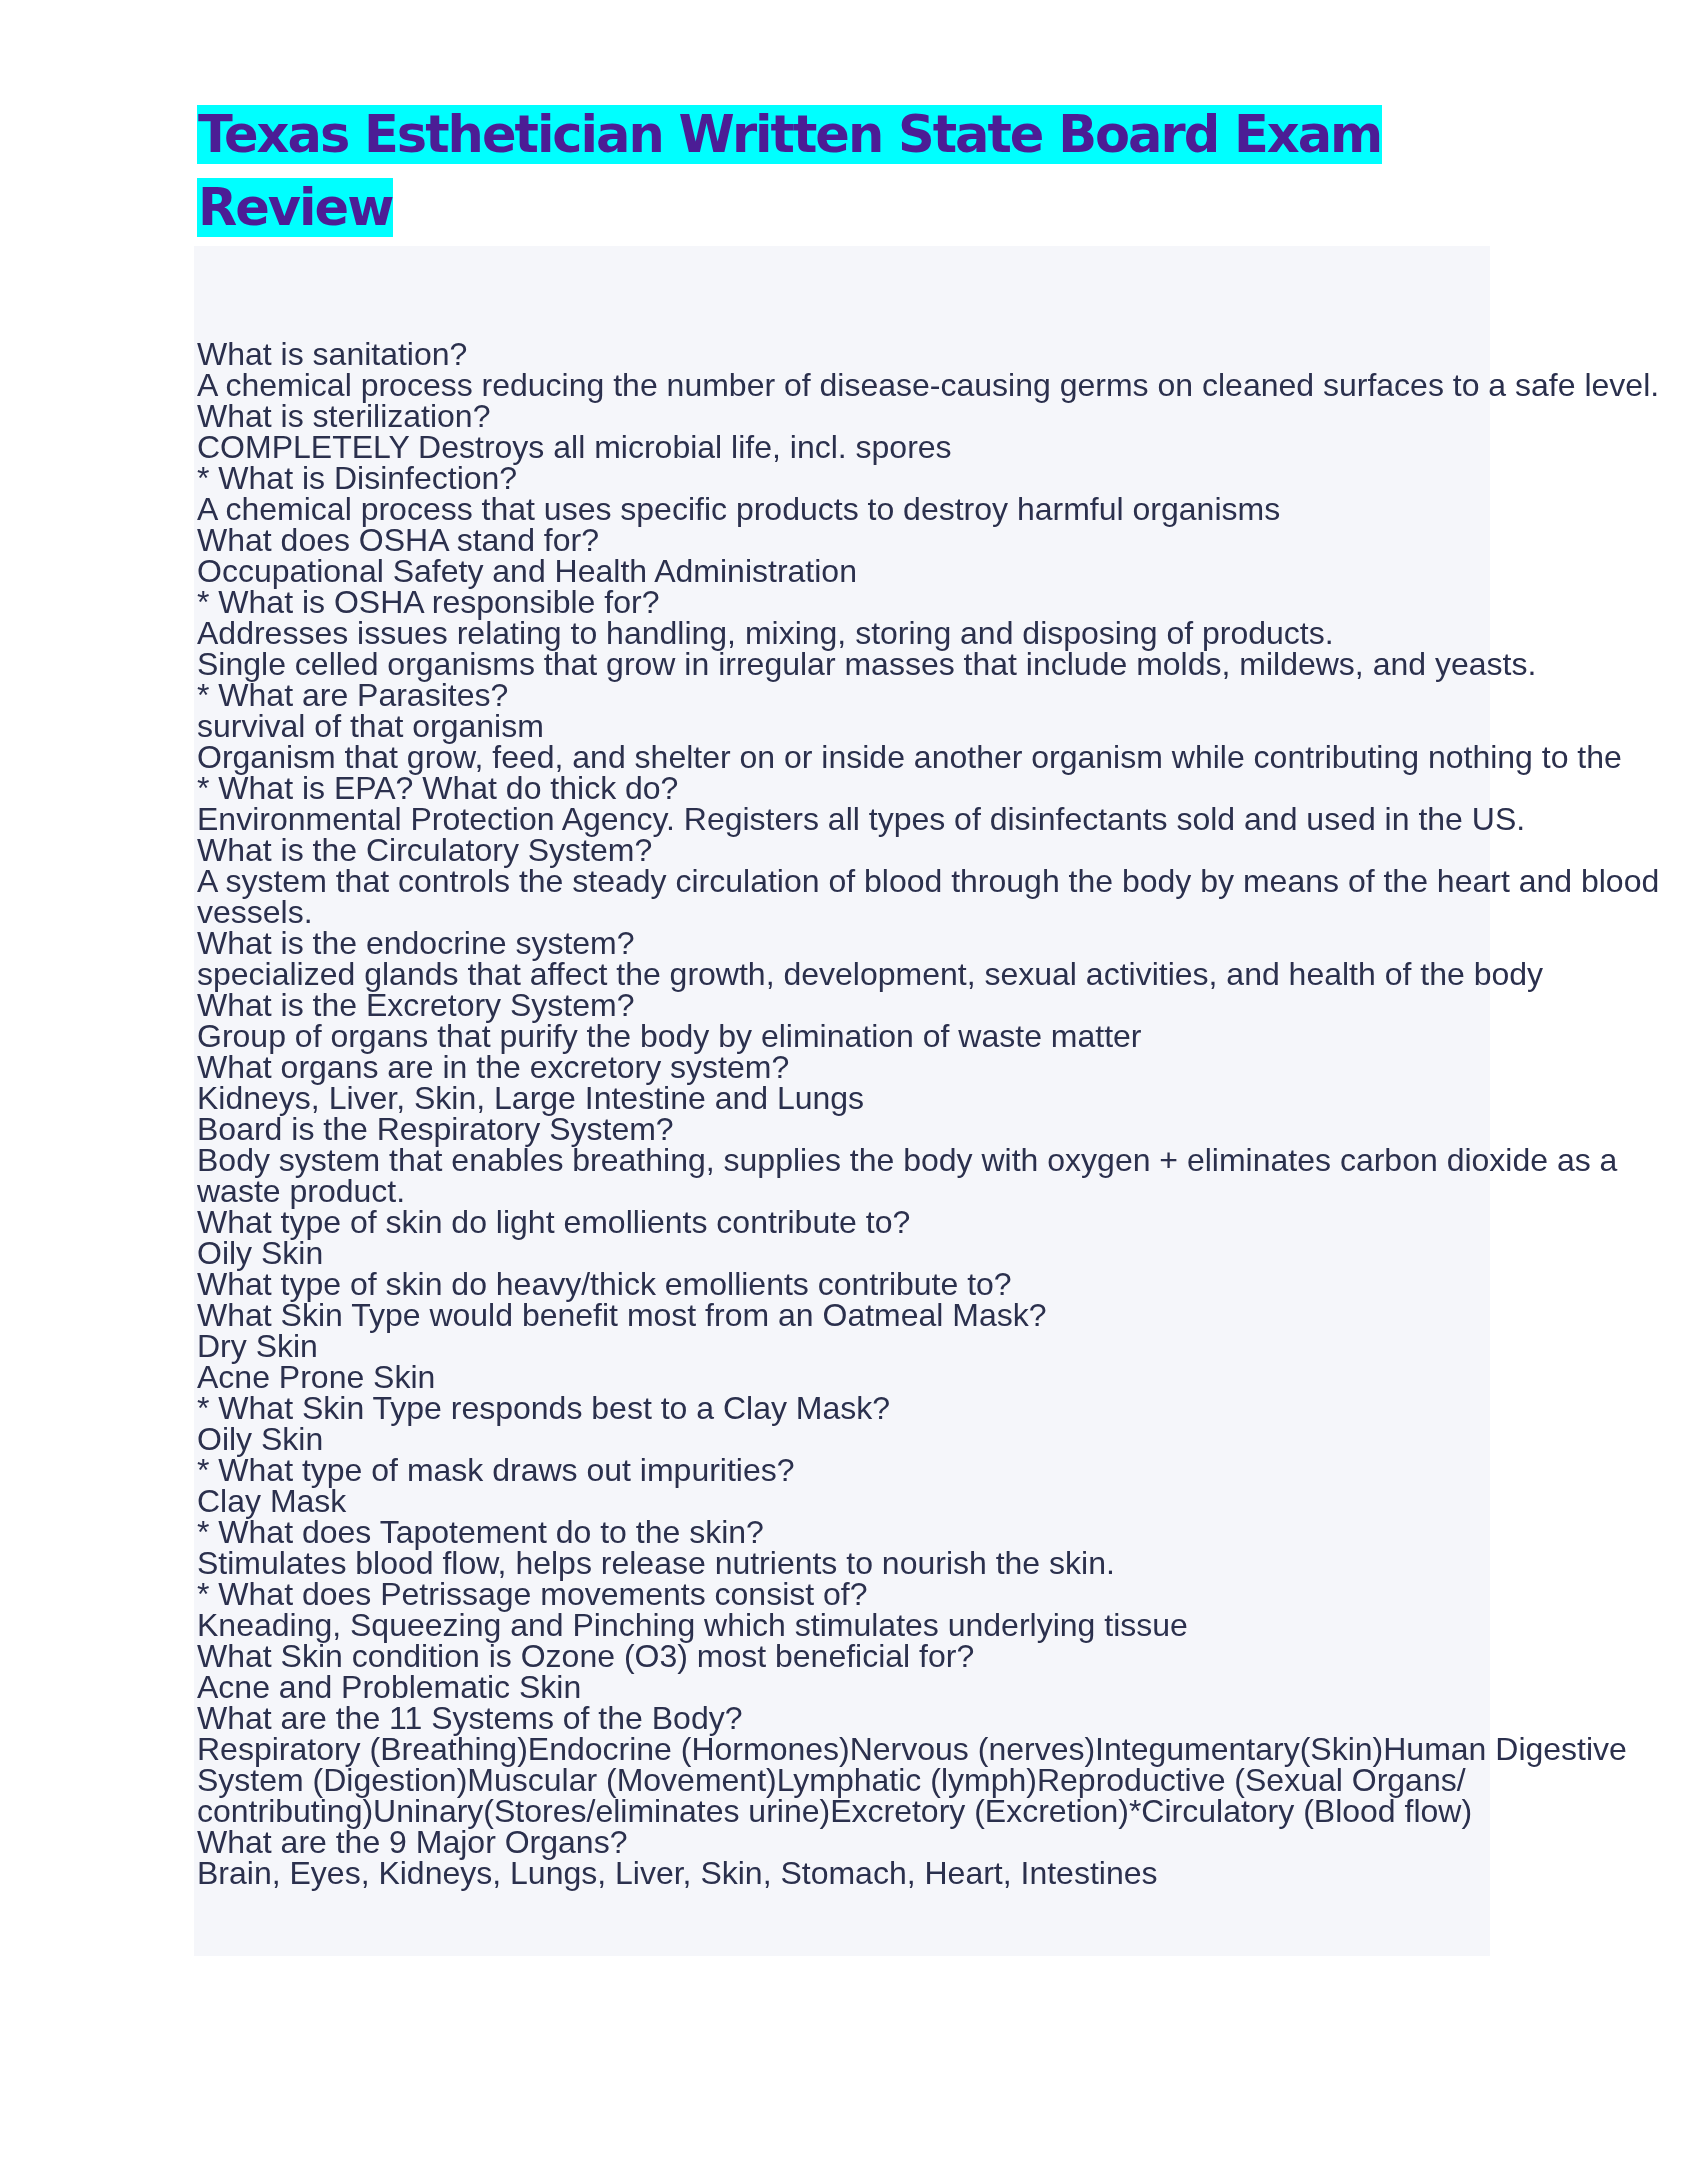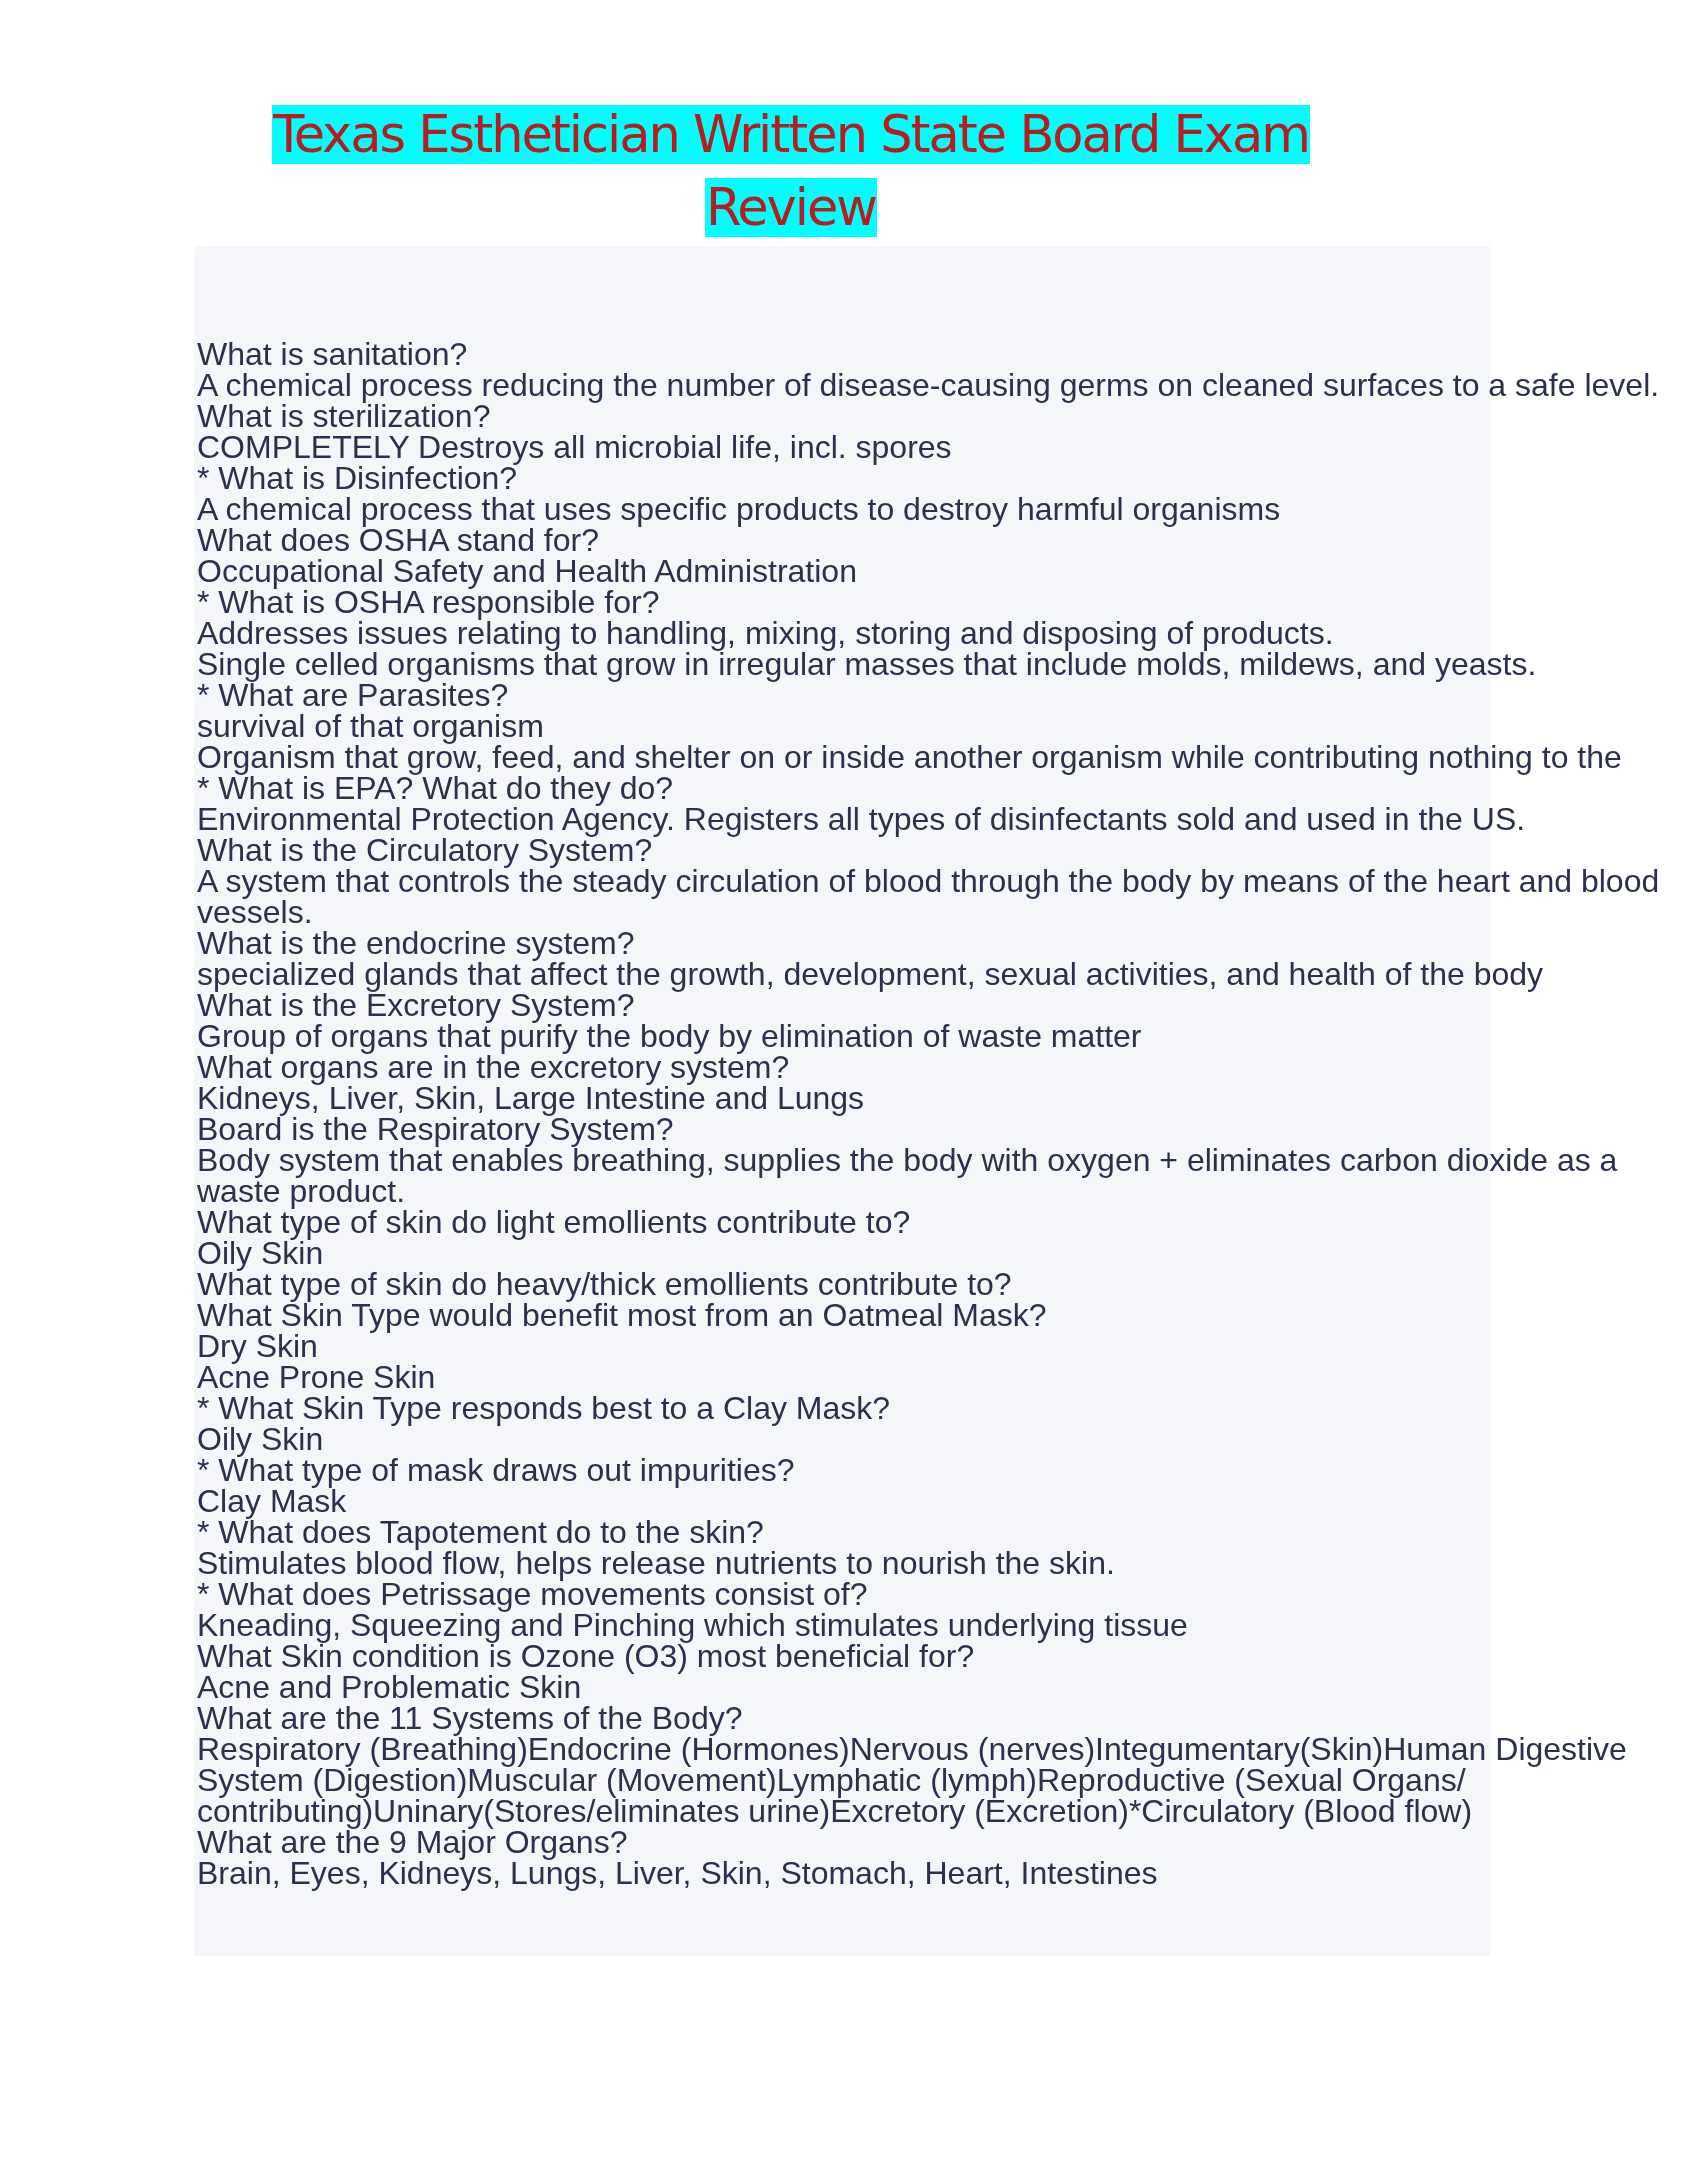--- a/index.html
+++ b/index.html
@@ -1,26 +1,25 @@
 <!DOCTYPE html>
 <html><head>
   <meta charset="utf-8">
   <style>
     html, body { margin: 0; padding: 0; background: #ffffff; }
     body { width: 1683px; height: 2178px; position: relative; overflow: hidden; }
     .title {
       position: absolute; left: 197px; top: 98px; width: 1188px;
       margin: 0;
       font-family: "DejaVu Sans", sans-serif;
-      font-weight: normal;
+      font-weight: bold;
       font-size: 51px;
       line-height: 73px;
-      color: #b91c1c;
+      color: #4c1d95;
       letter-spacing: -2px;
-      text-align: center;
     }
     .title .hl { background: #00ffff; padding: 0 1px; box-decoration-break: clone; -webkit-box-decoration-break: clone; }
     .panel {
       position: absolute; left: 194px; top: 246px; width: 1296px; height: 1710px;
       background: #f5f6fa;
     }
     .content {
       position: absolute; left: 197px; top: 339px; width: 1297px;
       font-family: "Liberation Sans", sans-serif;
       font-size: 32px;
@@ -47,21 +46,21 @@
   <div class="line">* What is Disinfection?</div>
   <div class="line">A chemical process that uses specific products to destroy harmful organisms</div>
   <div class="line">What does OSHA stand for?</div>
   <div class="line">Occupational Safety and Health Administration</div>
   <div class="line">* What is OSHA responsible for?</div>
   <div class="line">Addresses issues relating to handling, mixing, storing and disposing of products.</div>
   <div class="line">Single celled organisms that grow in irregular masses that include molds, mildews, and yeasts.</div>
   <div class="line">* What are Parasites?</div>
   <div class="line">survival of that organism</div>
   <div class="line">Organism that grow, feed, and shelter on or inside another organism while contributing nothing to the</div>
-  <div class="line">* What is EPA? What do they do?</div>
+  <div class="line">* What is EPA? What do thick do?</div>
   <div class="line">Environmental Protection Agency. Registers all types of disinfectants sold and used in the US.</div>
   <div class="line">What is the Circulatory System?</div>
   <div class="line">A system that controls the steady circulation of blood through the body by means of the heart and blood</div>
   <div class="line">vessels.</div>
   <div class="line">What is the endocrine system?</div>
   <div class="line">specialized glands that affect the growth, development, sexual activities, and health of the body</div>
   <div class="line">What is the Excretory System?</div>
   <div class="line">Group of organs that purify the body by elimination of waste matter</div>
   <div class="line">What organs are in the excretory system?</div>
   <div class="line">Kidneys, Liver, Skin, Large Intestine and Lungs</div>

